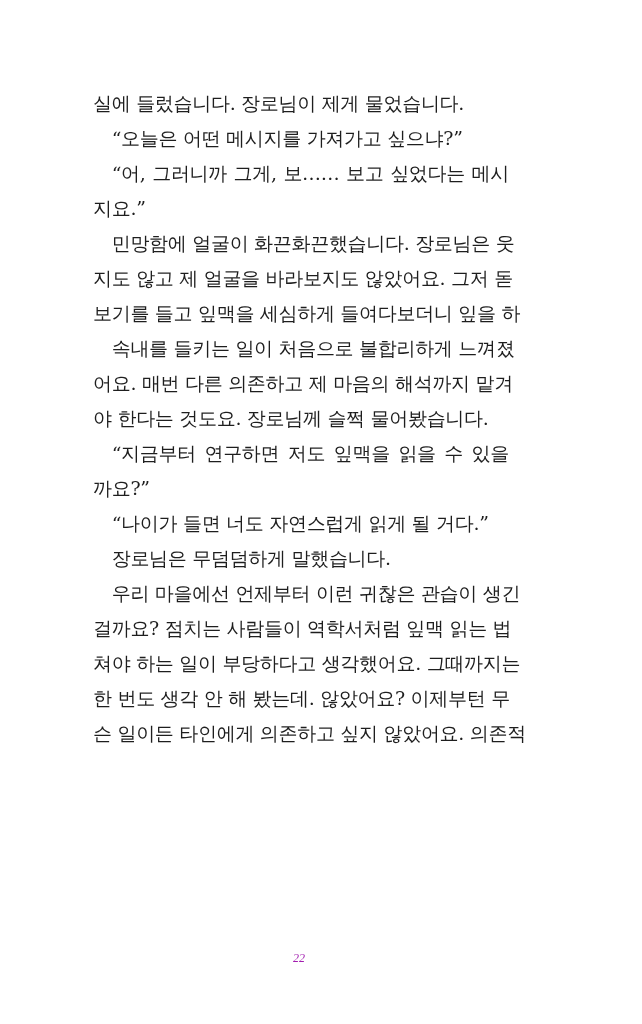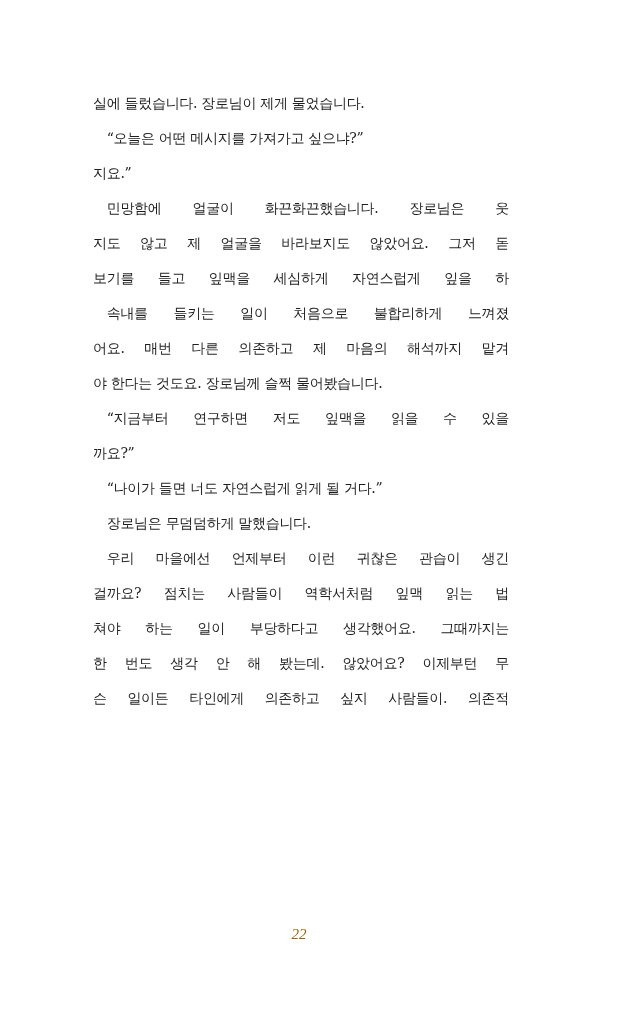--- a/index.html
+++ b/index.html
@@ -24,58 +24,59 @@
     }
     .body-text {
       position: absolute;
       left: 93px;
       top: 86px;
       width: 416px;
     }
     .line {
       height: 35.0px;
       line-height: 35px;
-      font-size: 14px;
+      font-size: 19px;
       white-space: nowrap;
       letter-spacing: -0.3px;
     }
     .line.justify {
       text-align: justify;
       text-align-last: justify;
     }
     .page-number {
       position: absolute;
-      top: 926px;
+      top: 951px;
       left: 0;
       width: 598px;
       text-align: center;
       font-family: "Liberation Serif", "DejaVu Serif", serif;
       font-style: italic;
-      font-size: 15px;
-      color: #a16207;
+      font-size: 12px;
+      color: #a21caf;
     }
   </style>
 </head>
 <body>
 
 <div class="page">
   <div class="body-text">
     <div class="line">실에 들렀습니다. 장로님이 제게 물었습니다.</div>
     <div class="line"> “오늘은 어떤 메시지를 가져가고 싶으냐?”</div>
+    <div class="line justify"> “어, 그러니까 그게, 보…… 보고 싶었다는 메시</div>
     <div class="line">지요.”</div>
     <div class="line justify"> 민망함에 얼굴이 화끈화끈했습니다. 장로님은 웃</div>
     <div class="line justify">지도 않고 제 얼굴을 바라보지도 않았어요. 그저 돋</div>
-    <div class="line justify">보기를 들고 잎맥을 세심하게 자연스럽게 잎을 하</div>
+    <div class="line justify">보기를 들고 잎맥을 세심하게 들여다보더니 잎을 하</div>
     <div class="line justify"> 속내를 들키는 일이 처음으로 불합리하게 느껴졌</div>
     <div class="line justify">어요. 매번 다른 의존하고 제 마음의 해석까지 맡겨</div>
     <div class="line">야 한다는 것도요. 장로님께 슬쩍 물어봤습니다.</div>
     <div class="line justify"> “지금부터 연구하면 저도 잎맥을 읽을 수 있을</div>
     <div class="line">까요?”</div>
     <div class="line"> “나이가 들면 너도 자연스럽게 읽게 될 거다.”</div>
     <div class="line"> 장로님은 무덤덤하게 말했습니다.</div>
     <div class="line justify"> 우리 마을에선 언제부터 이런 귀찮은 관습이 생긴</div>
     <div class="line justify">걸까요? 점치는 사람들이 역학서처럼 잎맥 읽는 법</div>
     <div class="line justify">쳐야 하는 일이 부당하다고 생각했어요. 그때까지는</div>
     <div class="line justify">한 번도 생각 안 해 봤는데. 않았어요? 이제부턴 무</div>
-    <div class="line justify">슨 일이든 타인에게 의존하고 싶지 사람들이. 의존적</div>
+    <div class="line justify">슨 일이든 타인에게 의존하고 싶지 않았어요. 의존적</div>
   </div>
   <div class="page-number">22</div>
 </div>
 
 </body></html>

